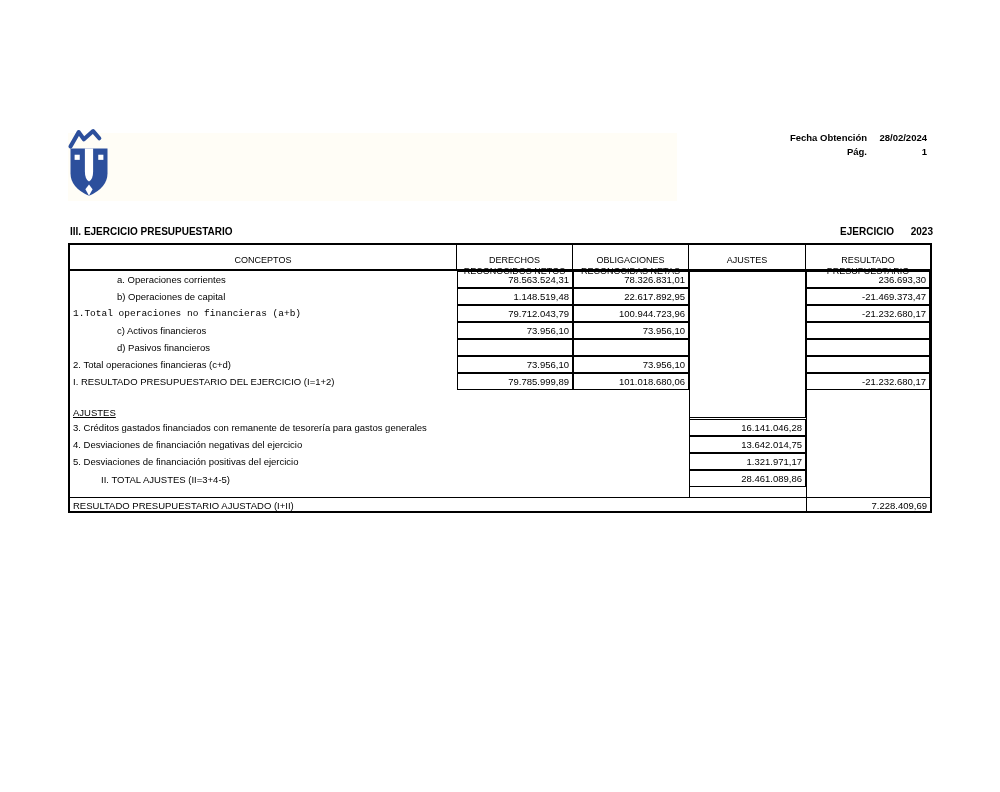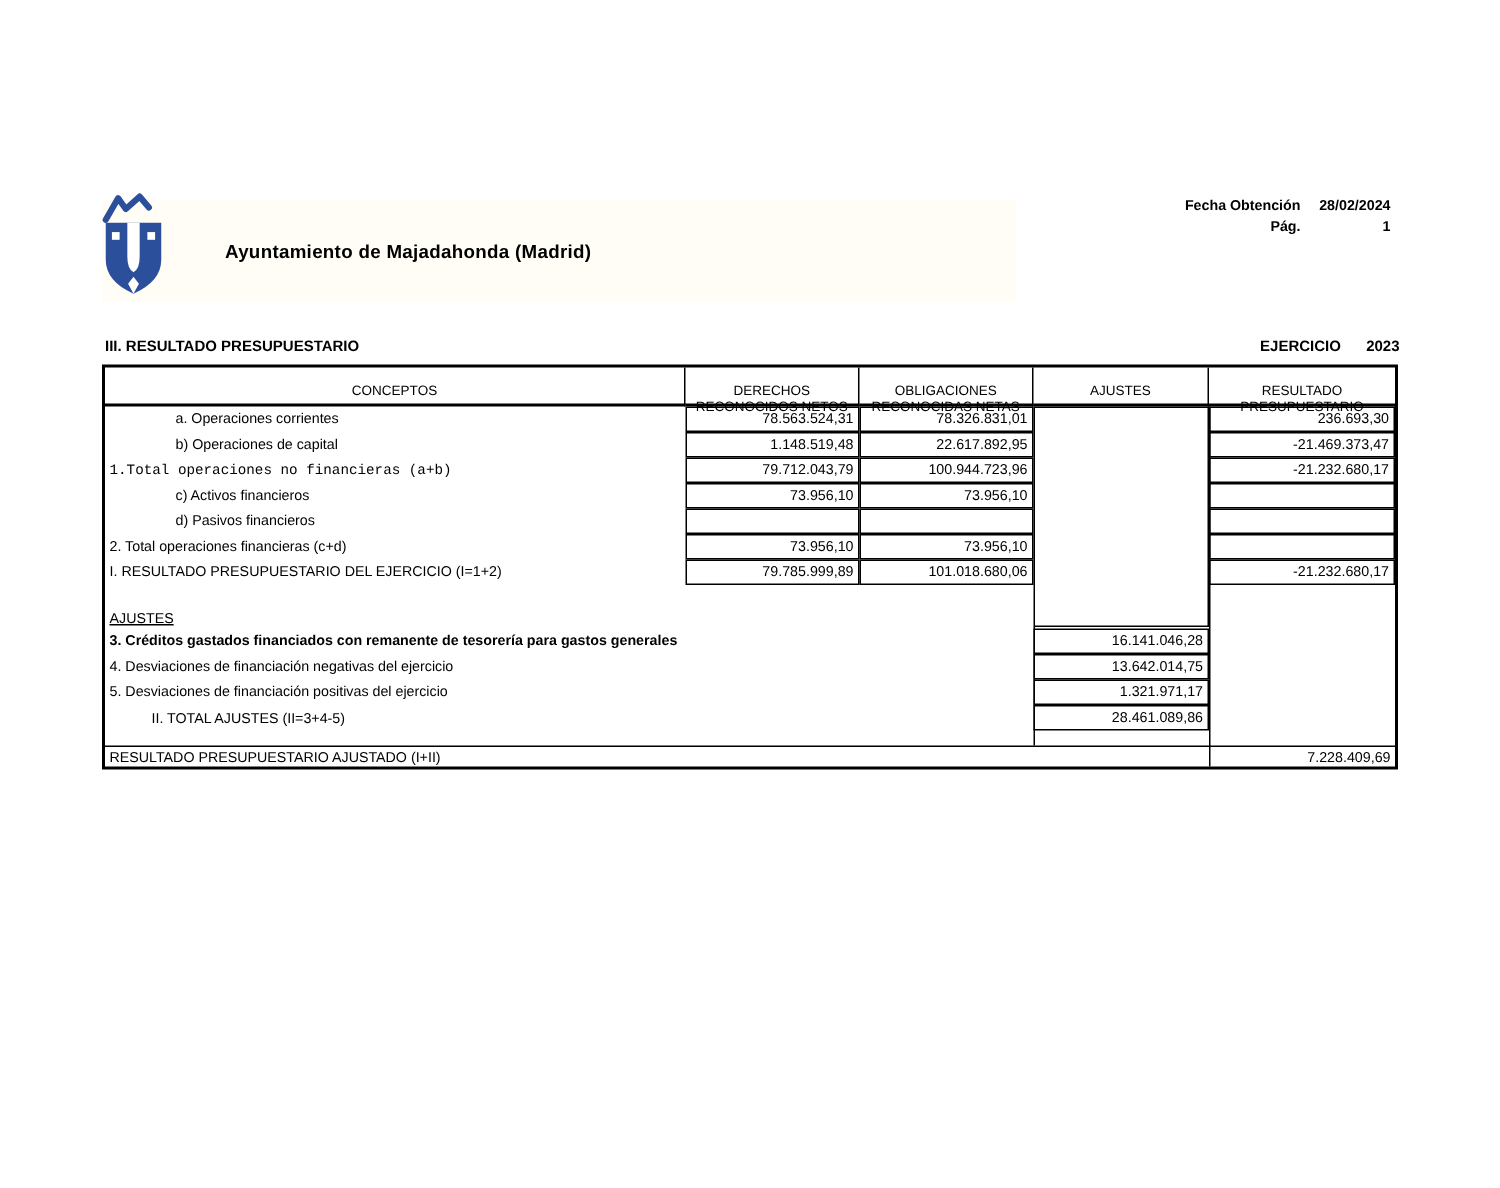--- a/index.html
+++ b/index.html
@@ -70,35 +70,34 @@
 
   <svg class="logo" viewBox="0 0 44 72" xmlns="http://www.w3.org/2000/svg">
     <path d="M4 18 L12 4 L17 11 L26 3 L32 10" fill="none" stroke="#2c4f9c" stroke-width="4" stroke-linejoin="round" stroke-linecap="round"></path>
     <path d="M4 20 H40 V44 Q40 58 22 66 Q4 58 4 44 Z" fill="#2c4f9c"></path>
     <path d="M18 20 V42 Q18 50 22 52 Q26 50 26 42 V20 Z" fill="#ffffff"></path>
     <rect x="8" y="26" width="5" height="5" fill="#ffffff"></rect>
     <rect x="31" y="26" width="5" height="5" fill="#ffffff"></rect>
     <path d="M22 55 l3.5 4.5 L22 66 l-3.5 -6.5 Z" fill="#ffffff"></path>
   </svg>
 
-  <div class="org-name">Ayuntamiento de Majadahonda (Madrid)</div>
 
   <div class="meta-block">
     <div class="meta-row">
       <span class="meta-label">Fecha Obtención</span>
       <span class="meta-value">28/02/2024</span>
     </div>
     <div class="meta-row">
       <span class="meta-label">Pág.</span>
       <span class="meta-value">1</span>
     </div>
   </div>
 
   <div class="section-row">
-    <div class="section-title">III. RESULTADO PRESUPUESTARIO</div>
+    <div class="section-title">III. EJERCICIO PRESUPUESTARIO</div>
     <div class="ejercicio">
       <span style="margin-left:0;">EJERCICIO</span>
       <span>2023</span>
     </div>
   </div>
 
   <div class="rp-table">
 
     <div class="th th-conceptos">
       <span>CONCEPTOS</span>
@@ -155,21 +154,21 @@
     <div class="cell col-obl" style="top:111px;">73.956,10</div>
     <div class="cell col-res" style="top:111px;"></div>
 
     <div class="concept" style="top:131px;">I. RESULTADO PRESUPUESTARIO DEL EJERCICIO (I=1+2)</div>
     <div class="cell col-der" style="top:128px;">79.785.999,89</div>
     <div class="cell col-obl" style="top:128px;">101.018.680,06</div>
     <div class="cell col-res" style="top:128px;">-21.232.680,17</div>
 
     <div class="ajustes-label">AJUSTES</div>
 
-    <div class="concept" style="top:177px;font-weight:bold;">3. Créditos gastados financiados con remanente de tesorería para gastos generales</div>
+    <div class="concept" style="top:177px;">3. Créditos gastados financiados con remanente de tesorería para gastos generales</div>
     <div class="cell col-aju" style="top:174px;">16.141.046,28</div>
 
     <div class="concept" style="top:194px;">4. Desviaciones de financiación negativas del ejercicio</div>
     <div class="cell col-aju" style="top:191px;">13.642.014,75</div>
 
     <div class="concept" style="top:211px;">5. Desviaciones de financiación positivas del ejercicio</div>
     <div class="cell col-aju" style="top:208px;">1.321.971,17</div>
 
     <div class="concept" style="top:229px;margin-left:28px;">II. TOTAL AJUSTES (II=3+4-5)</div>
     <div class="cell col-aju" style="top:225px;">28.461.089,86</div>

